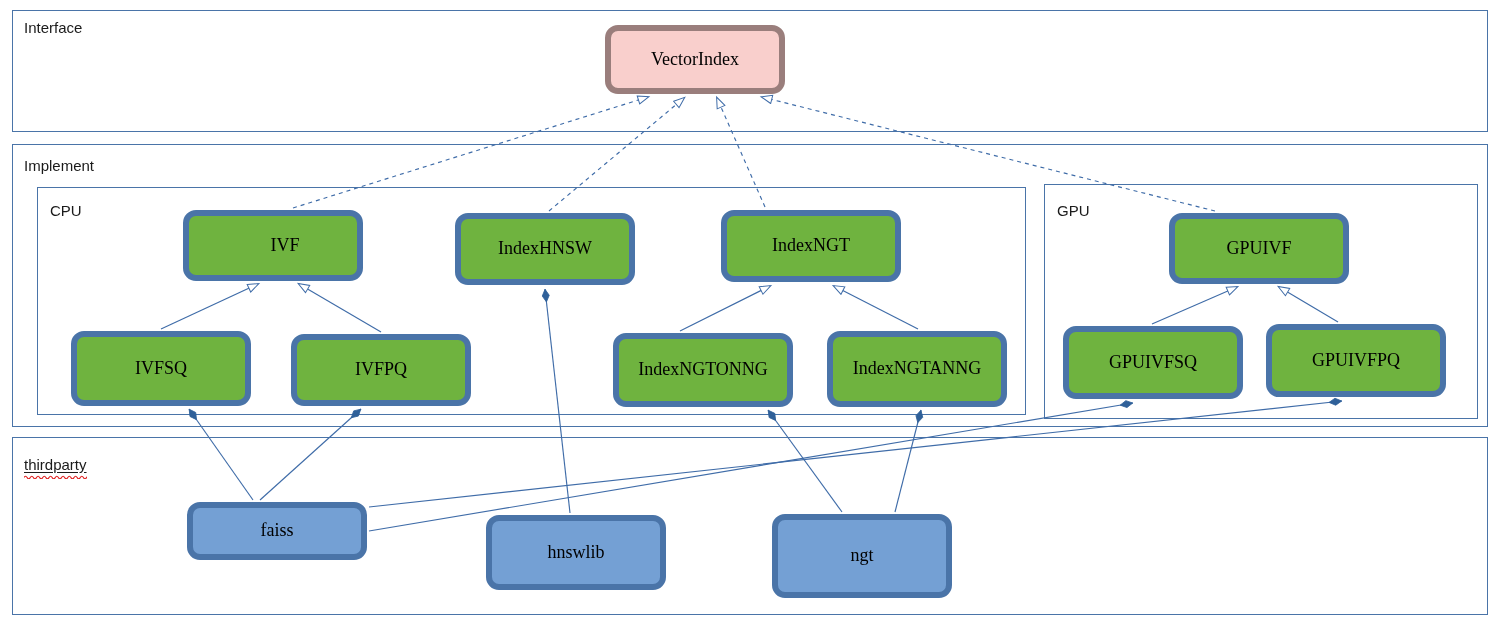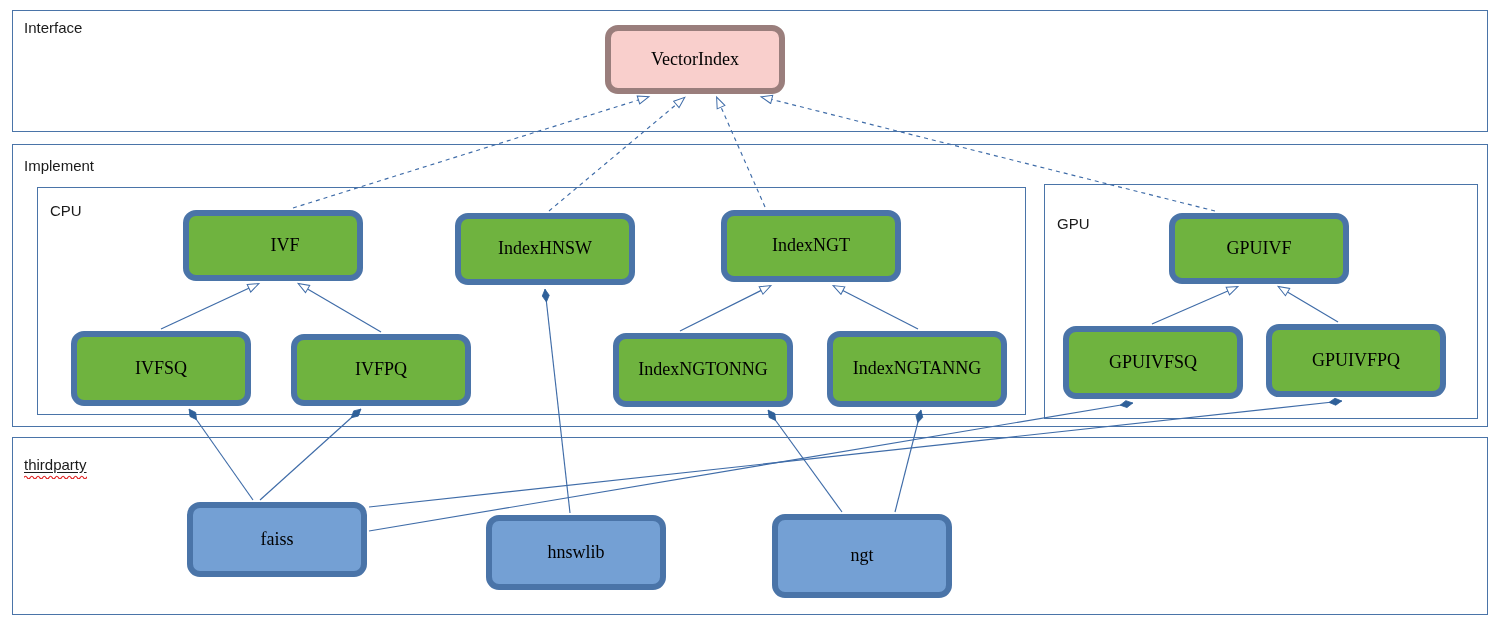--- a/index.html
+++ b/index.html
@@ -87,21 +87,21 @@
 <div id="canvas">
 
   <div id="groups-layer">
       <div class="group" style="left: 12px; top: 10px; width: 1476px; height: 122px; border-color: rgb(74, 116, 168);"></div>
       <div class="group-label" style="left: 24px; top: 20px;">Interface</div>
       <div class="group" style="left: 12px; top: 144px; width: 1476px; height: 283px; border-color: rgb(74, 116, 168);"></div>
       <div class="group-label" style="left: 24px; top: 158px;">Implement</div>
       <div class="group" style="left: 37px; top: 187px; width: 989px; height: 228px; border-color: rgb(74, 116, 168);"></div>
       <div class="group-label" style="left: 50px; top: 203px;">CPU</div>
       <div class="group" style="left: 1044px; top: 184px; width: 434px; height: 235px; border-color: rgb(74, 116, 168);"></div>
-      <div class="group-label" style="left: 1057px; top: 216px; text-align: center;">GPU</div>
+      <div class="group-label" style="left: 1057px; top: 203px; text-align: center;">GPU</div>
       <div class="group" style="left: 12px; top: 437px; width: 1476px; height: 178px; border-color: rgb(74, 116, 168);"></div>
       <div class="group-label misspelled" style="left: 24px; top: 457px;">thirdparty<svg class="squiggle" viewBox="0 0 60 5" preserveAspectRatio="none">
           <path d="M 0 3.6 q 1.5 -2.6 3 0 q 1.5 2.6 3 0 q 1.5 -2.6 3 0 q 1.5 2.6 3 0 q 1.5 -2.6 3 0 q 1.5 2.6 3 0 q 1.5 -2.6 3 0 q 1.5 2.6 3 0 q 1.5 -2.6 3 0 q 1.5 2.6 3 0 q 1.5 -2.6 3 0 q 1.5 2.6 3 0 q 1.5 -2.6 3 0 q 1.5 2.6 3 0 q 1.5 -2.6 3 0 q 1.5 2.6 3 0 q 1.5 -2.6 3 0 q 1.5 2.6 3 0 q 1.5 -2.6 3 0 q 1.5 2.6 3 0 q 1.5 -2.6 3 0 q 1.5 2.6 3 0 q 1.5 -2.6 3 0 q 1.5 2.6 3 0 q 1.5 -2.6 3 0 q 1.5 2.6 3 0 q 1.5 -2.6 3 0 q 1.5 2.6 3 0 q 1.5 -2.6 3 0 q 1.5 2.6 3 0 q 1.5 -2.6 3 0 q 1.5 2.6 3 0 q 1.5 -2.6 3 0 q 1.5 2.6 3 0 q 1.5 -2.6 3 0 q 1.5 2.6 3 0 q 1.5 -2.6 3 0 q 1.5 2.6 3 0 q 1.5 -2.6 3 0 q 1.5 2.6 3 0" fill="none" stroke="#e02020" stroke-width="1.1"></path>
         </svg></div>
     </div>
 
   <svg id="edges" viewBox="0 0 1503 628" xmlns="http://www.w3.org/2000/svg">
     <defs>
       <marker id="m-hollow-tri" markerWidth="14" markerHeight="14" refX="11" refY="5.2" orient="auto" markerUnits="userSpaceOnUse">
         <path d="M 1,1 L 12,5.2 L 1,9.4 z" fill="#ffffff" stroke="#3f6ca8" stroke-width="1"></path>
@@ -158,21 +158,21 @@
       </div>
       <div class="node impl" style="left: 827px; top: 331px; width: 180px; height: 76px;">
         <span>IndexNGTANNG</span>
       </div>
       <div class="node impl" style="left: 1063px; top: 326px; width: 180px; height: 73px;">
         <span>GPUIVFSQ</span>
       </div>
       <div class="node impl" style="left: 1266px; top: 324px; width: 180px; height: 73px;">
         <span>GPUIVFPQ</span>
       </div>
-      <div class="node third" style="left: 187px; top: 502px; width: 180px; height: 75px;">
+      <div class="node third" style="left: 187px; top: 502px; width: 180px; height: 58px;">
         <span>faiss</span>
       </div>
       <div class="node third" style="left: 486px; top: 515px; width: 180px; height: 75px;">
         <span>hnswlib</span>
       </div>
       <div class="node third" style="left: 772px; top: 514px; width: 180px; height: 84px;">
         <span>ngt</span>
       </div>
     </div>
 

